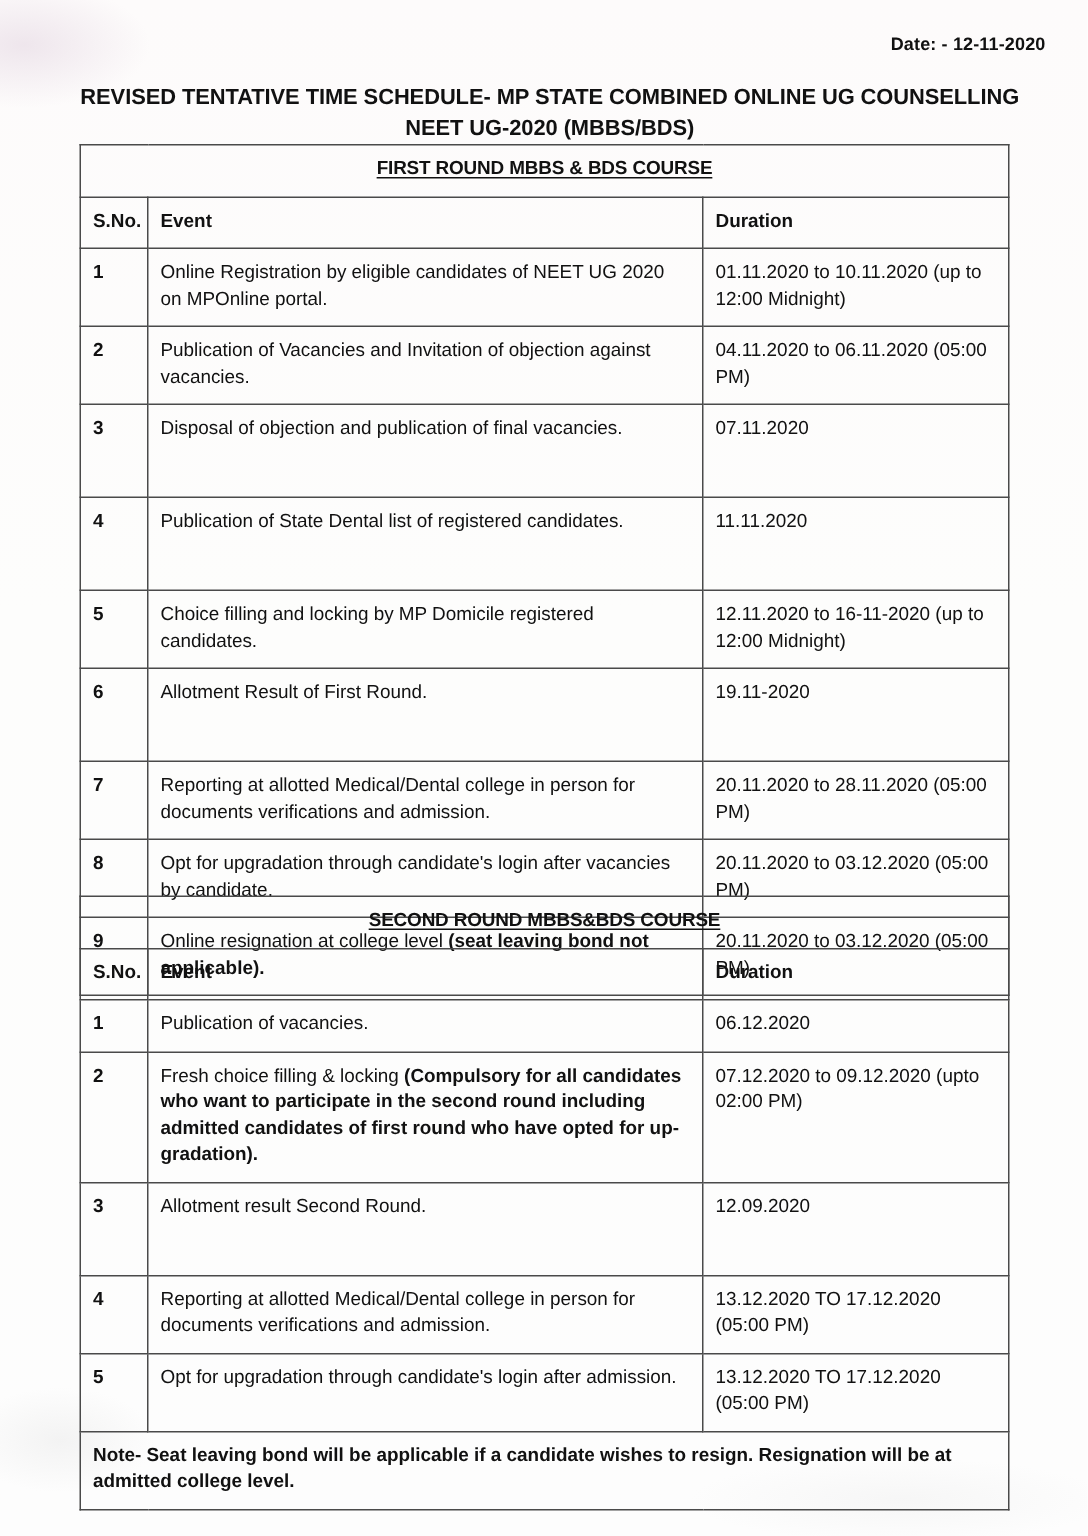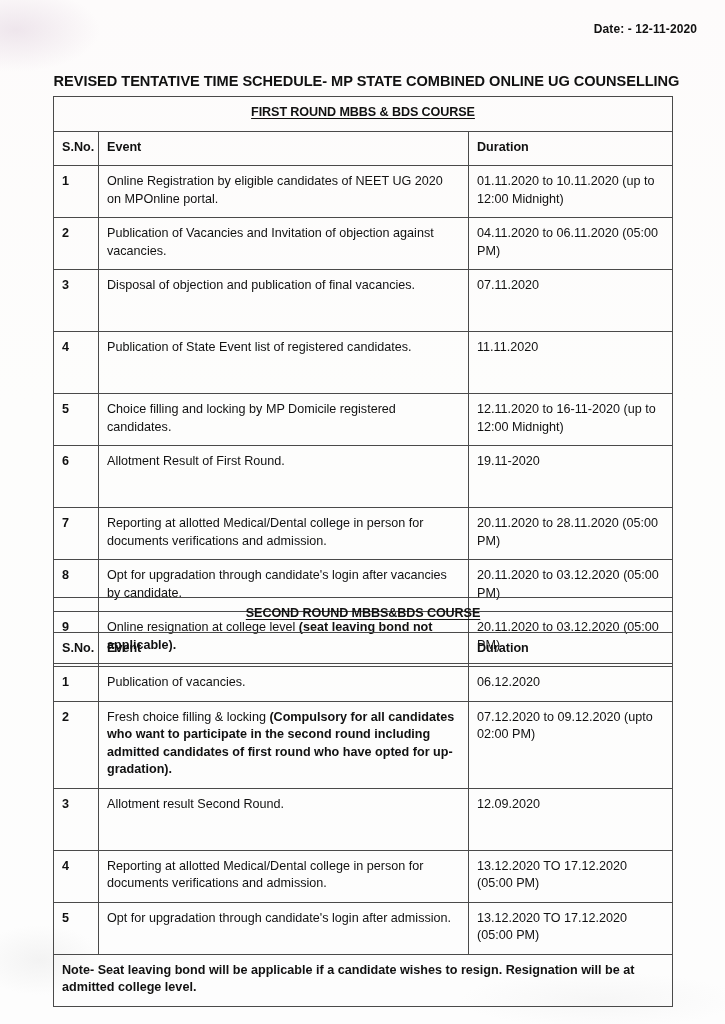--- a/index.html
+++ b/index.html
@@ -44,21 +44,20 @@
   .doc-title {
     position: absolute;
     top: 55px;
     left: 40px;
     right: 32px;
     text-align: center;
     font-size: 14.6px;
     font-weight: bold;
     line-height: 21px;
     letter-spacing: -0.05px;
-    margin-top: 16px;
   }
   .doc-title .line2 { display: block; }
 
   table.sched {
     position: absolute;
     left: 53px;
     width: 619px;
     border-collapse: collapse;
     table-layout: fixed;
     background: transparent;
@@ -113,20 +112,21 @@
 </head>
 <body>
 
 <div class="page">
   <div class="scan-tint"></div>
 
   <div class="date-line">Date: - 12-11-2020</div>
 
   <div class="doc-title">
     <span>REVISED TENTATIVE TIME SCHEDULE- MP STATE COMBINED ONLINE UG COUNSELLING</span>
+    <span class="line2">NEET UG-2020 (MBBS/BDS)</span>
   </div>
 
   <table class="sched first">
     <colgroup>
       <col class="col-sno">
         <col class="col-event">
         <col class="col-dur">
     </colgroup>
     <tbody>
       <tr>
@@ -148,21 +148,21 @@
         <td>Publication of Vacancies and Invitation of objection against vacancies.</td>
         <td>04.11.2020 to 06.11.2020 (05:00 PM)</td>
       </tr>
       <tr>
         <td class="sno tall-1">3</td>
         <td>Disposal of objection and publication of final vacancies.</td>
         <td>07.11.2020</td>
       </tr>
       <tr>
         <td class="sno tall-1">4</td>
-        <td>Publication of State Event list of registered candidates.</td>
+        <td>Publication of State Dental list of registered candidates.</td>
         <td>11.11.2020</td>
       </tr>
       <tr>
         <td class="sno">5</td>
         <td>Choice filling and locking by MP Domicile registered candidates.</td>
         <td>12.11.2020 to 16-11-2020 (up to 12:00 Midnight)</td>
       </tr>
       <tr>
         <td class="sno tall-1">6</td>
         <td>Allotment Result of First Round.</td>

